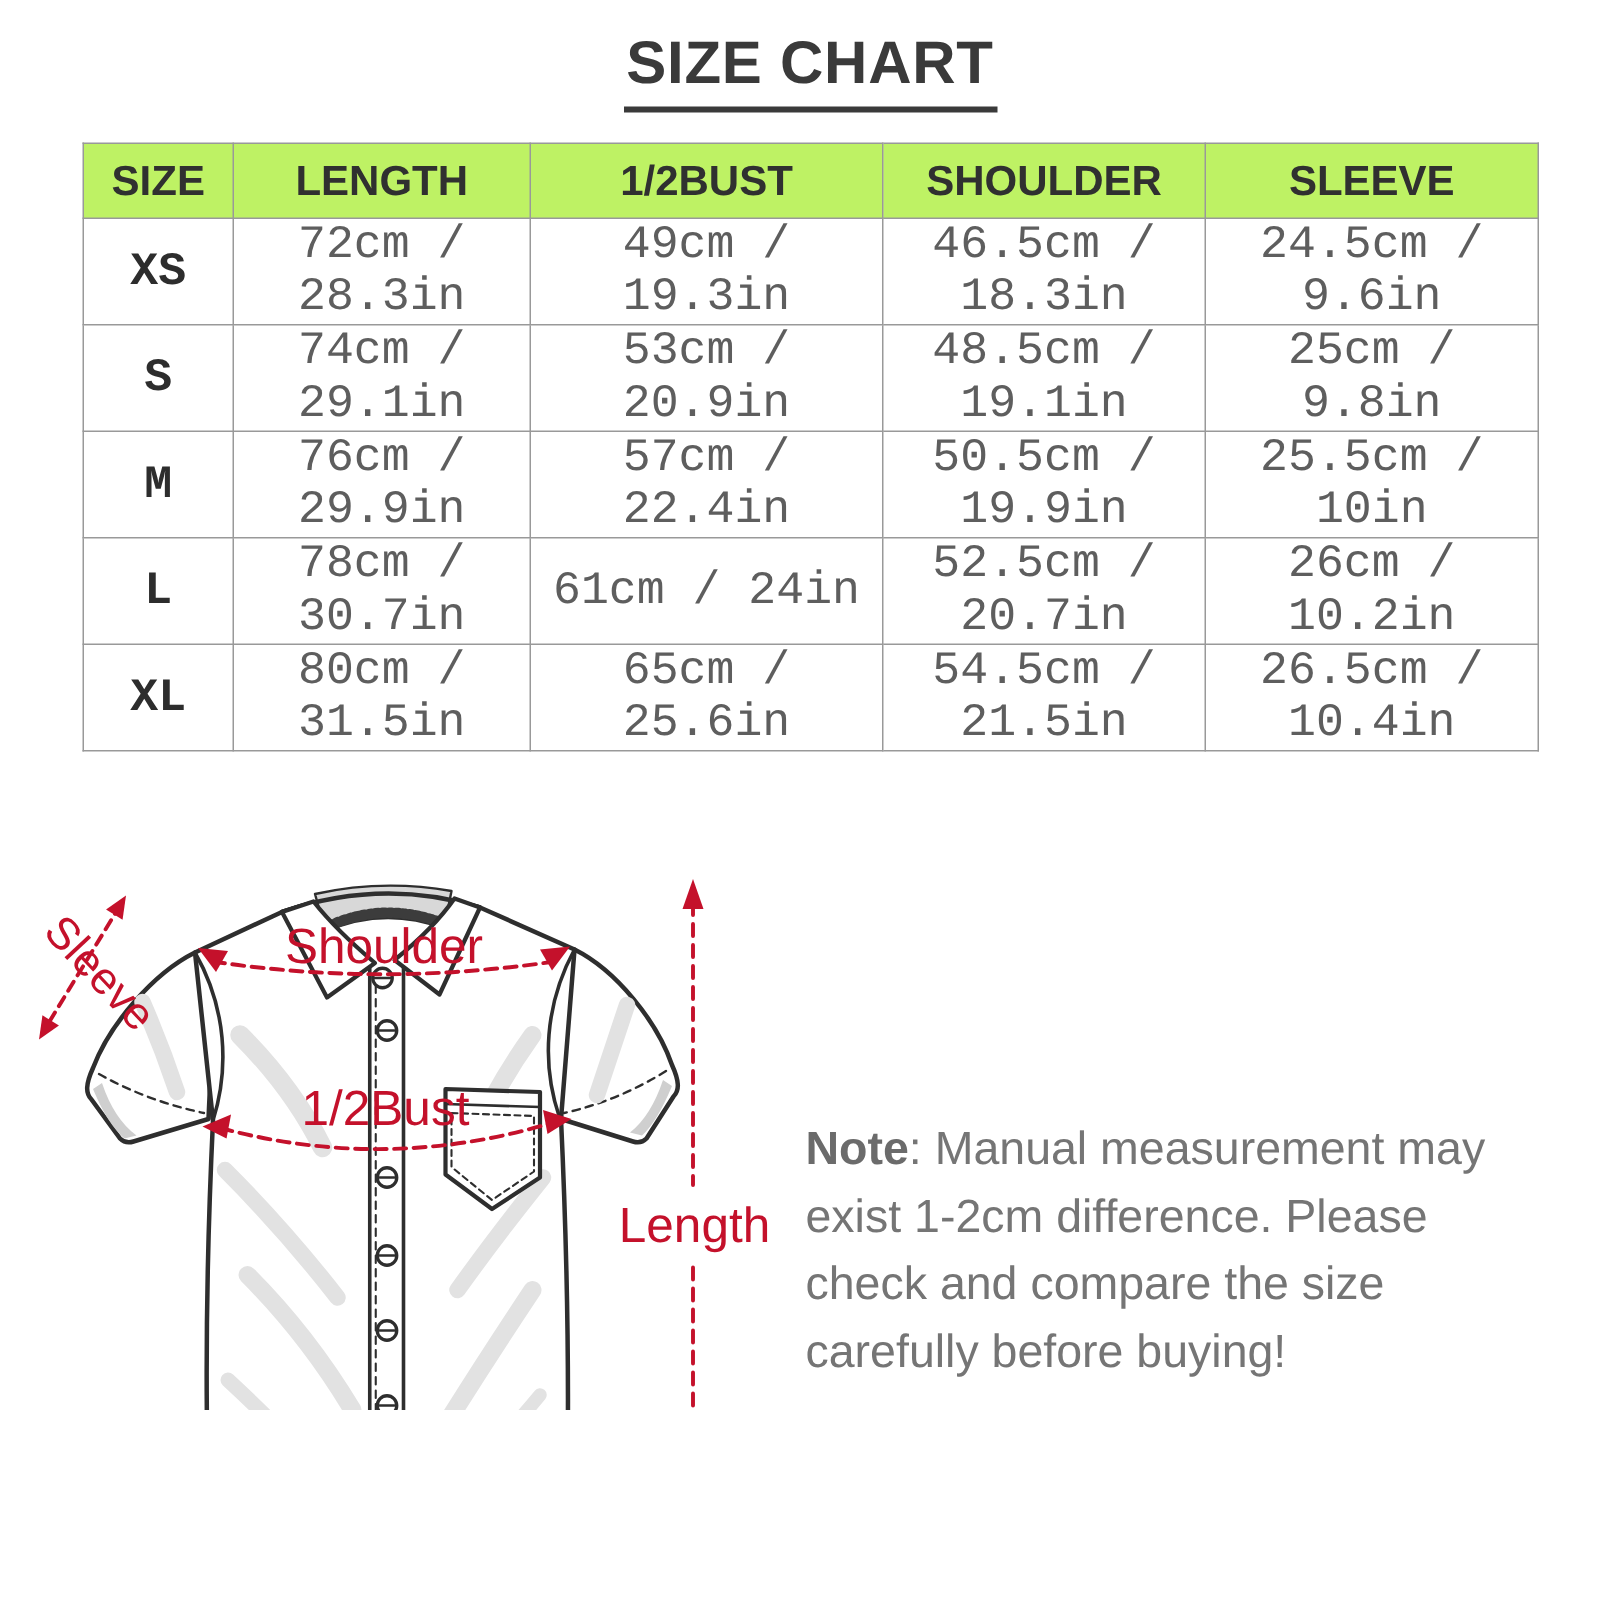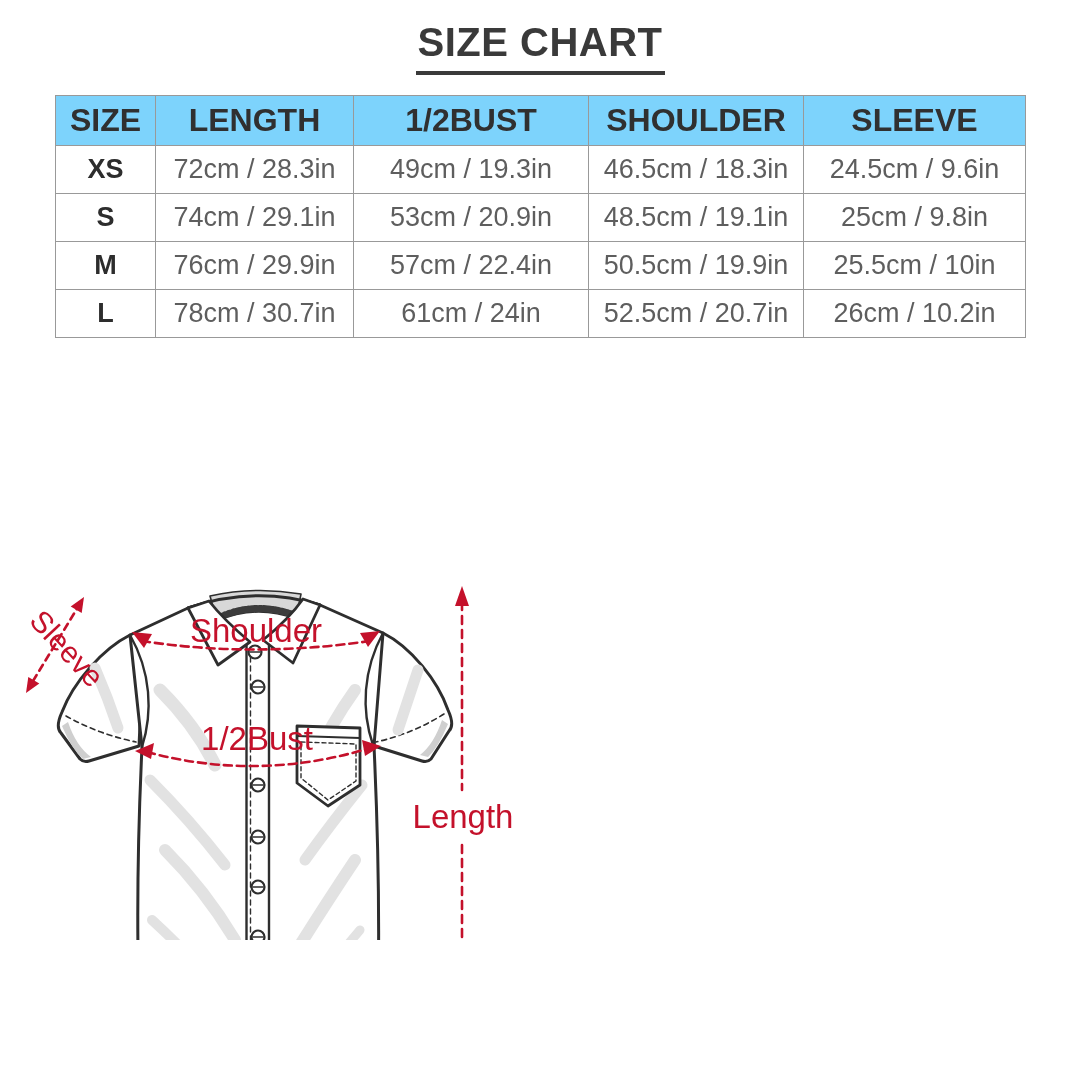--- a/index.html
+++ b/index.html
@@ -11,22 +11,22 @@
   .title{display:inline-block;font-size:40px;font-weight:bold;color:#3a3a3a;
          letter-spacing:0.5px;border-bottom:4px solid #3a3a3a;padding:0 2px 6px 2px;}
 
   
   table.size-table{position:absolute;left:55px;top:95px;width:970px;
          border-collapse:collapse;table-layout:fixed;}
   table.size-table th, table.size-table td{
          border:1px solid #999;text-align:center;vertical-align:middle;padding:0;}
   table.size-table thead tr{height:50px;}
   table.size-table tbody tr{height:48px;}
-  table.size-table th{font-size:32px;font-weight:bold;color:#303030;background:#7dd3fc;}
-  table.size-table td{font-size:27px;color:#5e5e5e;}
+  table.size-table th{font-size:28px;font-weight:bold;color:#303030;background:#bef264;}
+  table.size-table td{font-size:31px;color:#5e5e5e;font-family:Liberation Mono, monospace;}
   table.size-table td.size-col{font-weight:bold;color:#2d2d2d;}
 
   
   .shirt-svg{position:absolute;left:0px;top:560px;width:540px;height:520px;}
 
   
   .note{position:absolute;left:537px;top:712px;width:480px;
         font-size:31px;line-height:45px;color:#757575;}
   .note b{font-weight:bold;color:#6b6b6b;}
 </style>
@@ -77,20 +77,27 @@
           <td>57cm / 22.4in</td>
           <td>50.5cm / 19.9in</td>
           <td>25.5cm / 10in</td>
         </tr>
         <tr>
           <td class="size-col">L</td>
           <td>78cm / 30.7in</td>
           <td>61cm / 24in</td>
           <td>52.5cm / 20.7in</td>
           <td>26cm / 10.2in</td>
+        </tr>
+        <tr>
+          <td class="size-col">XL</td>
+          <td>80cm / 31.5in</td>
+          <td>65cm / 25.6in</td>
+          <td>54.5cm / 21.5in</td>
+          <td>26.5cm / 10.4in</td>
         </tr>
       </tbody>
   </table>
 
   <svg class="shirt-svg" viewBox="0 0 540 520">
     <g stroke-linejoin="round" stroke-linecap="round">
 
       <path d="M 130 75 C 102 89 73 123 62 152 C 57 163 57 169 61 173 L 80 199 C 83 202 86 202 89 201 L 139 186 L 143 98 Z" fill="#ffffff" stroke="#2e2e2e" stroke-width="3"></path>
       <path d="M 383 73 C 411 87 438 121 448 150 C 453 161 453 167 449 171 L 431 199 C 428 202 425 202 422 201 L 374 186 L 370 96 Z" fill="#ffffff" stroke="#2e2e2e" stroke-width="3"></path>
 
@@ -180,14 +187,15 @@
         <rect x="420" y="236" width="88" height="40" fill="#ffffff"></rect>
 
         <text x="256" y="82" text-anchor="middle" font-size="33" fill="#c4112b">Shoulder</text>
         <text x="257" y="190" text-anchor="middle" font-size="33" fill="#c4112b">1/2Bust</text>
         <text x="463" y="268" text-anchor="middle" font-size="33" fill="#c4112b">Length</text>
         <text transform="translate(28,62) rotate(47)" font-size="30" fill="#c4112b">Sleeve</text>
       </g>
     </g>
   </svg>
 
+  <p class="note"><b>Note</b><span>: Manual measurement may exist 1-2cm difference. Please check and compare the size carefully before buying!</span></p>
 
 </div>
 
 </body></html>

